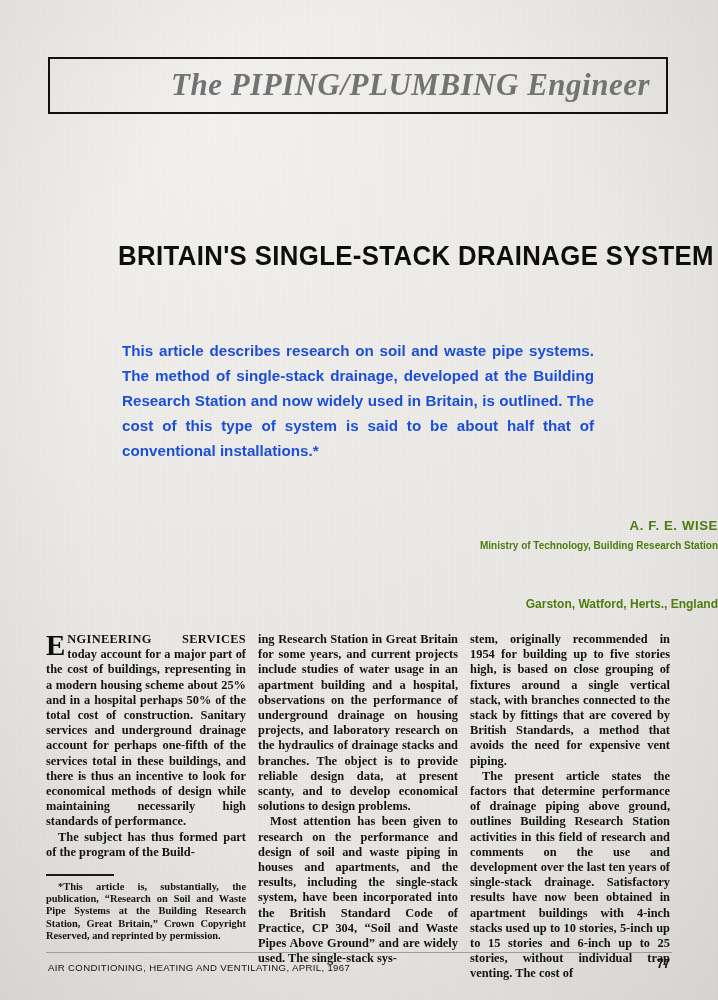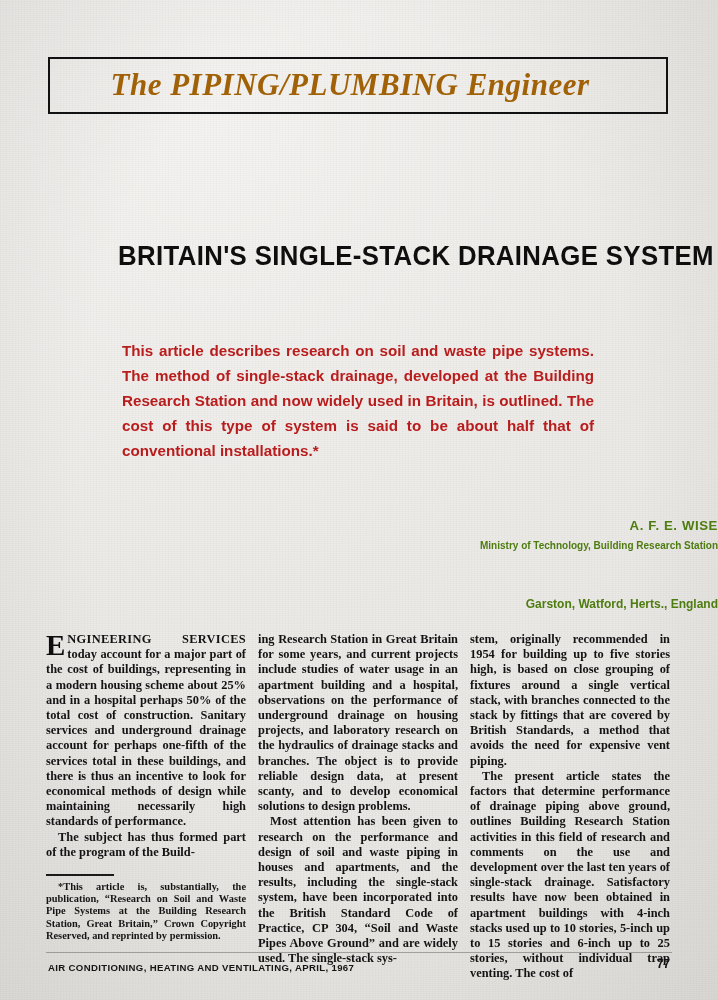--- a/index.html
+++ b/index.html
@@ -52,27 +52,27 @@
     height: 57px;
     border: 2px solid #111;
     box-sizing: border-box;
   }
   .masthead-title {
     position: absolute;
     left: 0;
     right: 16px;
     top: 50%;
     transform: translateY(-52%);
-    text-align: center;
+    text-align: right;
     font-family: "Liberation Serif", serif;
     font-style: italic;
     font-weight: 700;
     font-size: 31px;
     letter-spacing: .5px;
-    color: #a16207;
+    color: #737373;
     white-space: nowrap;
   }
 
   
   .headline {
     position: absolute;
     left: 118px;
     top: 240px;
     width: 500px;
     font-family: "Liberation Sans Narrow", "Liberation Sans", sans-serif;
@@ -89,21 +89,21 @@
   .abstract {
     position: absolute;
     left: 122px;
     top: 338px;
     width: 472px;
     font-family: "Liberation Sans", sans-serif;
     font-weight: 700;
     font-size: 15.2px;
     line-height: 25px;
     text-align: justify;
-    color: #b91c1c;
+    color: #1d4ed8;
   }
 
   
   .byline {
     position: absolute;
     left: 0;
     right: 0;
     top: 516px;
     text-align: right;
     font-family: "Liberation Sans", sans-serif;
@@ -200,21 +200,21 @@
     top: 952px;
     width: 626px;
     height: 1px;
     background: rgba(40,40,40,.35);
   }
   .footer-left {
     position: absolute;
     left: 48px;
     top: 962px;
     font-family: "Liberation Sans", sans-serif;
-    font-weight: 700;
+    font-weight: 400;
     font-size: 9.6px;
     letter-spacing: .35px;
     color: #141414;
   }
   .footer-page {
     position: absolute;
     right: 48px;
     top: 957px;
     font-family: "Liberation Sans", sans-serif;
     font-weight: 700;

